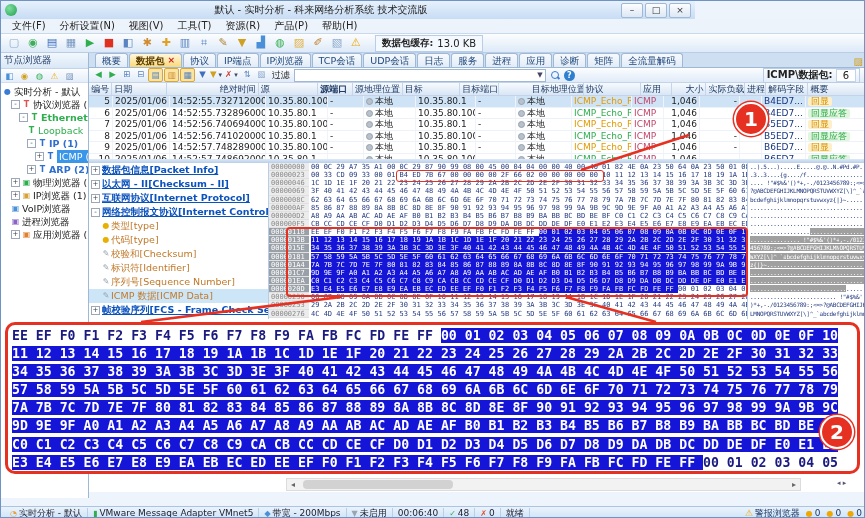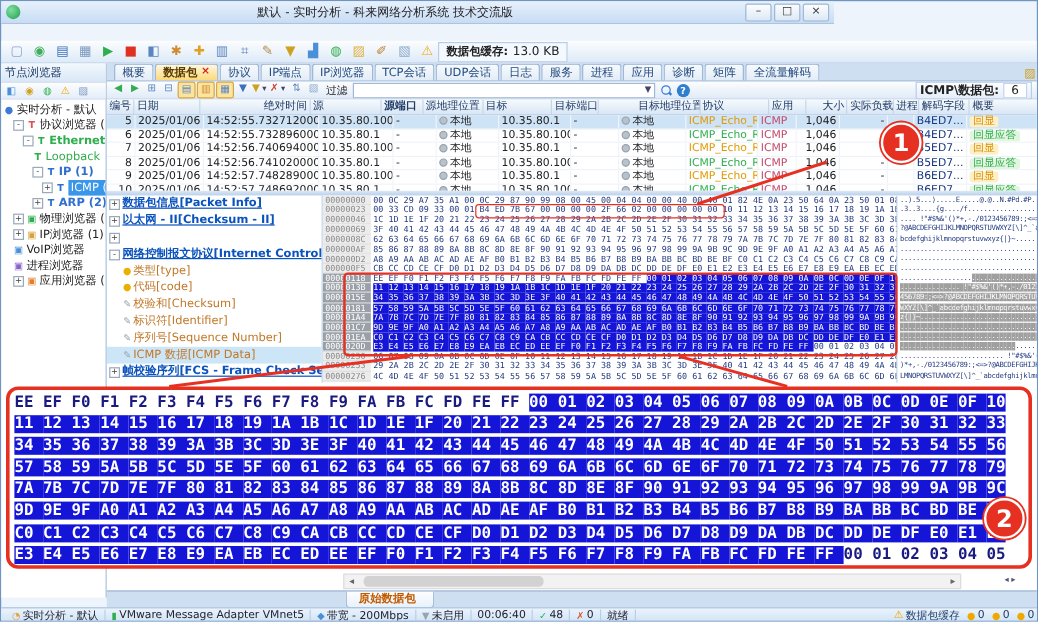--- a/index.html
+++ b/index.html
@@ -14,21 +14,21 @@
   .title-text{flex:1;text-align:center;font-size:10px;color:#1c1c1c;}
   .winbtns{display:flex;gap:2px;margin-right:4px;}
   .winbtn{width:20px;height:13px;text-align:center;line-height:12px;font-size:9px;color:#333;
     background:linear-gradient(#fdfdfd,#dce8f5);border:1px solid #9fb8d6;border-radius:2px;}
   
   .menubar{position:absolute;left:0;top:18px;width:865px;height:15px;background:#edf3fb;border-bottom:1px solid #c9d9ec;display:flex;align-items:center;padding-left:4px;box-sizing:border-box;}
   .mitem{padding:1px 7px;color:#222;}
   
   .toolbar{position:absolute;left:0;top:33px;width:865px;height:19px;background:linear-gradient(#fcfdfe,#ddeaf8);border-bottom:1px solid #b9cde6;display:flex;align-items:center;padding-left:4px;box-sizing:border-box;}
   .tbtn{width:18px;height:16px;text-align:center;line-height:16px;font-size:11px;border-radius:2px;}
-  .cachebox{display:flex;align-items:center;height:15px;border:1px solid #b9cde6;background:#f4f9ff;padding:0 6px;gap:4px;}
+  .cachebox{margin-left:10px;display:flex;align-items:center;height:15px;border:1px solid #b9cde6;background:#f4f9ff;padding:0 6px;gap:4px;}
   .cachebox b{font-size:9.5px;}
   
   .sidebar{position:absolute;left:0;top:52px;width:88px;height:445px;background:#fff;border-right:1px solid #9fb8d6;box-sizing:border-box;}
   .side-title{height:13px;background:linear-gradient(#f3f8fd,#d9e7f6);border-bottom:1px solid #c2d3ea;color:#1f3b66;padding:1px 3px;font-size:9.5px;}
   .side-tools{height:13px;background:linear-gradient(#fcfdfe,#e4eef9);border-bottom:1px solid #d0deee;display:flex;align-items:center;gap:2px;padding-left:2px;}
   .tree{padding-top:2px;overflow:hidden;height:300px;}
   .trow{height:13px;line-height:13px;white-space:nowrap;font-size:9.5px;display:flex;align-items:center;}
   .tog{display:inline-block;width:7px;height:7px;border:1px solid #9aa8ba;background:#fff;font-size:7px;line-height:6px;text-align:center;color:#444;margin-right:2px;flex:none;}
   .ticon{display:inline-block;width:9px;text-align:center;font-size:8px;margin-right:2px;flex:none;}
   .trow.sel .lbl{background:#3a96e8;color:#fff;padding:0 2px;}
@@ -116,20 +116,29 @@
   <div class="titlebar">
     <span class="applogo"></span>
     <span class="title-text">默认 - 实时分析 - 科来网络分析系统 技术交流版</span>
     <span class="winbtns">
       <span class="winbtn">–</span>
       <span class="winbtn">□</span>
       <span class="winbtn">×</span>
     </span>
   </div>
 
+  <div class="menubar">
+      <span class="mitem">文件(F)</span>
+      <span class="mitem">分析设置(N)</span>
+      <span class="mitem">视图(V)</span>
+      <span class="mitem">工具(T)</span>
+      <span class="mitem">资源(R)</span>
+      <span class="mitem">产品(P)</span>
+      <span class="mitem">帮助(H)</span>
+    </div>
 
   <div class="toolbar">
     <span id="tb-icons" style="display:flex;gap:1px;">
         <span class="tbtn" style="color: rgb(138, 168, 204);">▢</span>
         <span class="tbtn" style="color: rgb(63, 174, 90);">◉</span>
         <span class="tbtn" style="color: rgb(63, 111, 191);">▤</span>
         <span class="tbtn" style="color: rgb(122, 151, 192);">▦</span>
         <span class="tbtn" style="color: rgb(47, 174, 78);">▶</span>
         <span class="tbtn" style="color: rgb(224, 48, 32);">■</span>
         <span class="tbtn" style="color: rgb(90, 133, 192);">◧</span>
@@ -432,32 +441,33 @@
       <div class="drow" style="padding-left: 2px;">
         <span class="tog">+</span>
         <span class="link">数据包信息[Packet Info]</span>
       </div>
       <div class="drow" style="padding-left: 2px;">
         <span class="tog">+</span>
         <span class="link">以太网 - II[Checksum - II]</span>
       </div>
       <div class="drow" style="padding-left: 2px;">
         <span class="tog">+</span>
+        <span class="link">互联网协议[Internet Protocol]</span>
       </div>
       <div class="drow" style="padding-left: 2px;">
         <span class="tog">-</span>
         <span class="link">网络控制报文协议[Internet Control Message Pro</span>
       </div>
       <div class="drow" style="padding-left: 12px;">
         <span class="dicon" style="color: rgb(232, 176, 0);">●</span>
         <span class="fld">类型[type]</span>
       </div>
       <div class="drow" style="padding-left: 12px;">
         <span class="dicon" style="color: rgb(232, 176, 0);">●</span>
-        <span class="fld">代码[code]</span>
+        <span class="fld">代码[type]</span>
       </div>
       <div class="drow" style="padding-left: 12px;">
         <span class="dicon" style="color: rgb(154, 164, 176);">✎</span>
         <span class="fld">校验和[Checksum]</span>
       </div>
       <div class="drow" style="padding-left: 12px;">
         <span class="dicon" style="color: rgb(154, 164, 176);">✎</span>
         <span class="fld">标识符[Identifier]</span>
       </div>
       <div class="drow" style="padding-left: 12px;">
@@ -521,23 +531,20 @@
   <div class="lowerarea">
     <div class="hscroll">
       <span class="hs-arrow">◂</span>
       <span class="hs-thumb"></span>
       <span class="hs-sp"></span>
       <span class="hs-arrow">▸</span>
     </div>
     <span class="minarrows">◂ ▸</span>
   </div>
 
-  <div class="bottomtabs">
-    <span class="btab">原始数据包</span>
-  </div>
 
   <div class="statusbar" id="statusbar">
       <span class="sitem">
         <span style="color: rgb(232, 161, 60); font-size: 8px;">◔</span>
         <span>实时分析 - 默认</span>
       </span>
       <span class="sitem">
         <span style="color: rgb(47, 174, 78); font-size: 8px;">▮</span>
         <span>VMware Message Adapter VMnet5</span>
       </span>
@@ -559,21 +566,21 @@
       <span class="sitem">
         <span style="color: rgb(224, 80, 48); font-size: 8px;">✗</span>
         <span>0</span>
       </span>
       <span class="sitem">
         <span>就绪</span>
       </span>
       <span class="sright">
         <span class="aitem">
           <span style="color: rgb(240, 168, 0);">⚠</span>
-          <span>数据包缓存</span>
+          <span>警报浏览器</span>
         </span>
         <span class="aitem">
           <span style="color: rgb(240, 168, 0); font-size: 8px;">●</span>
           <span>0</span>
         </span>
         <span class="aitem">
           <span style="color: rgb(240, 168, 0); font-size: 8px;">●</span>
           <span>0</span>
         </span>
         <span class="aitem">

